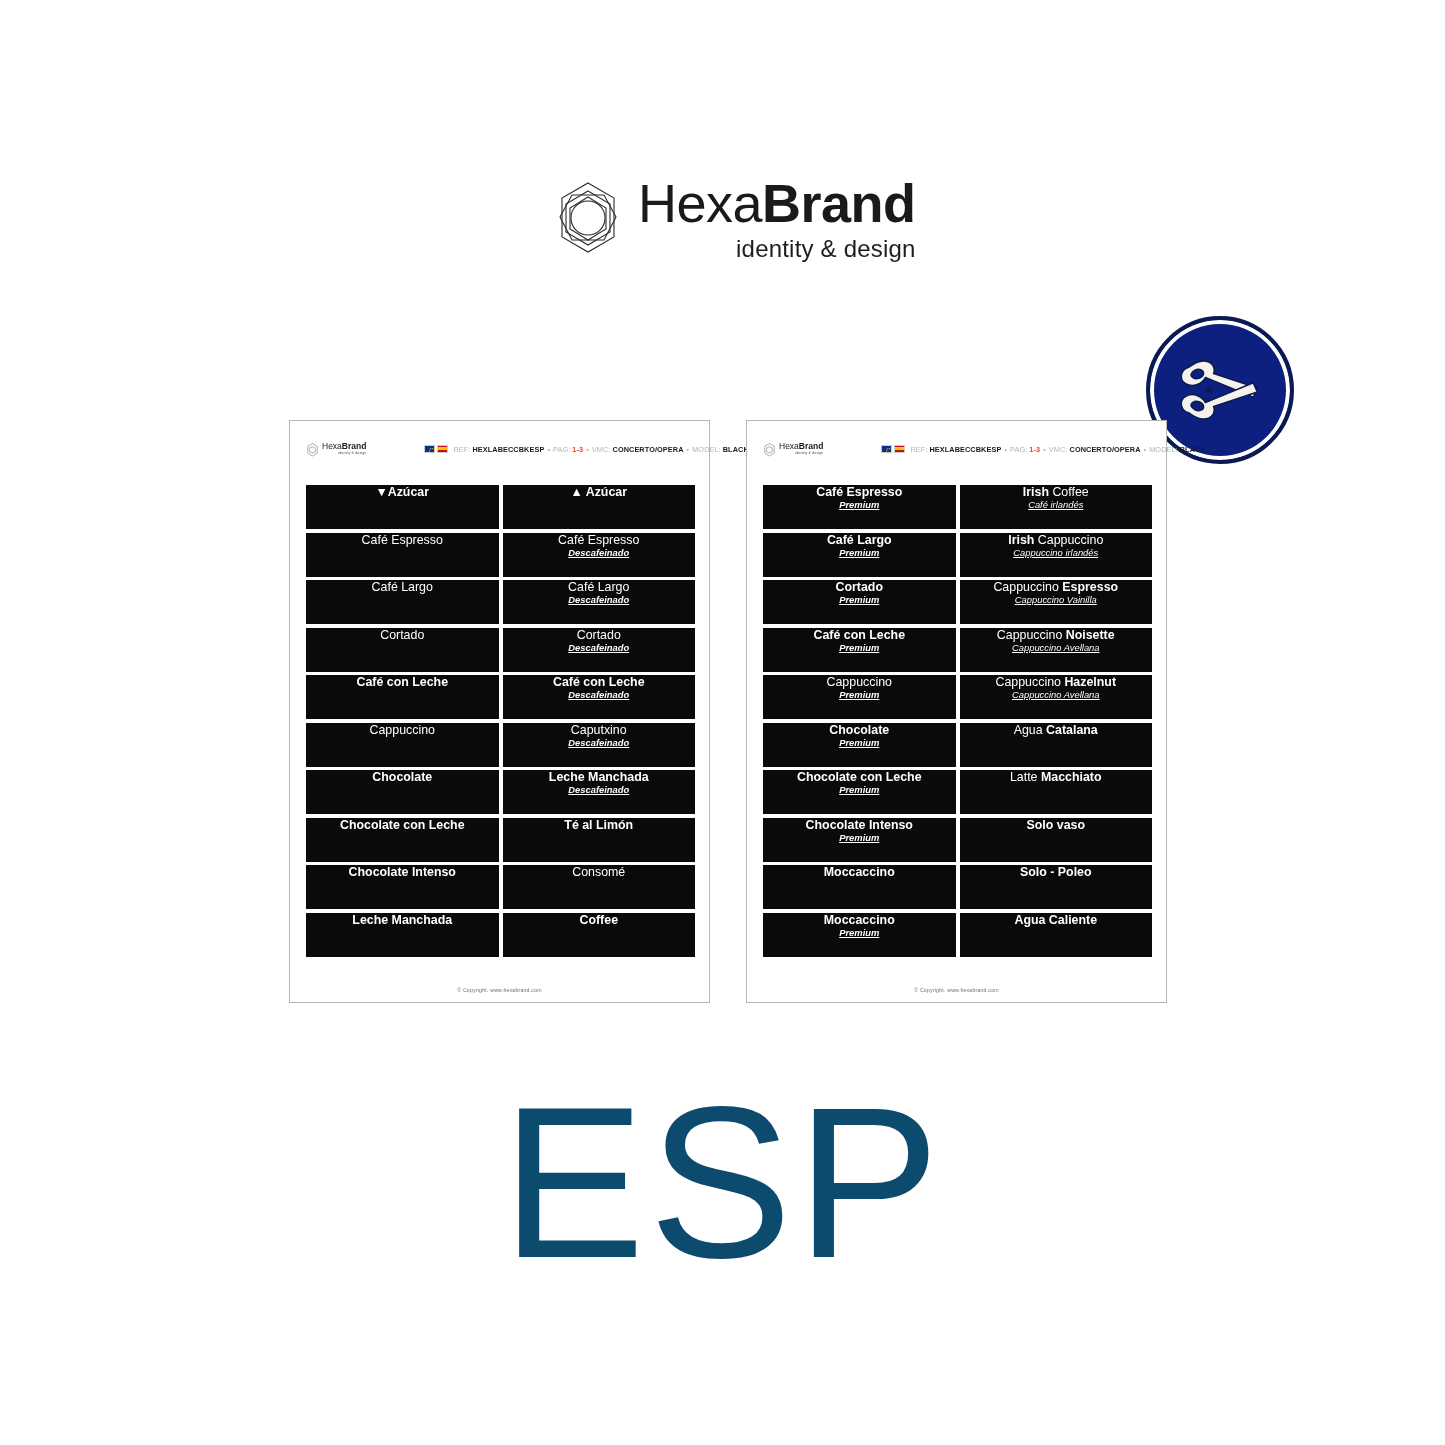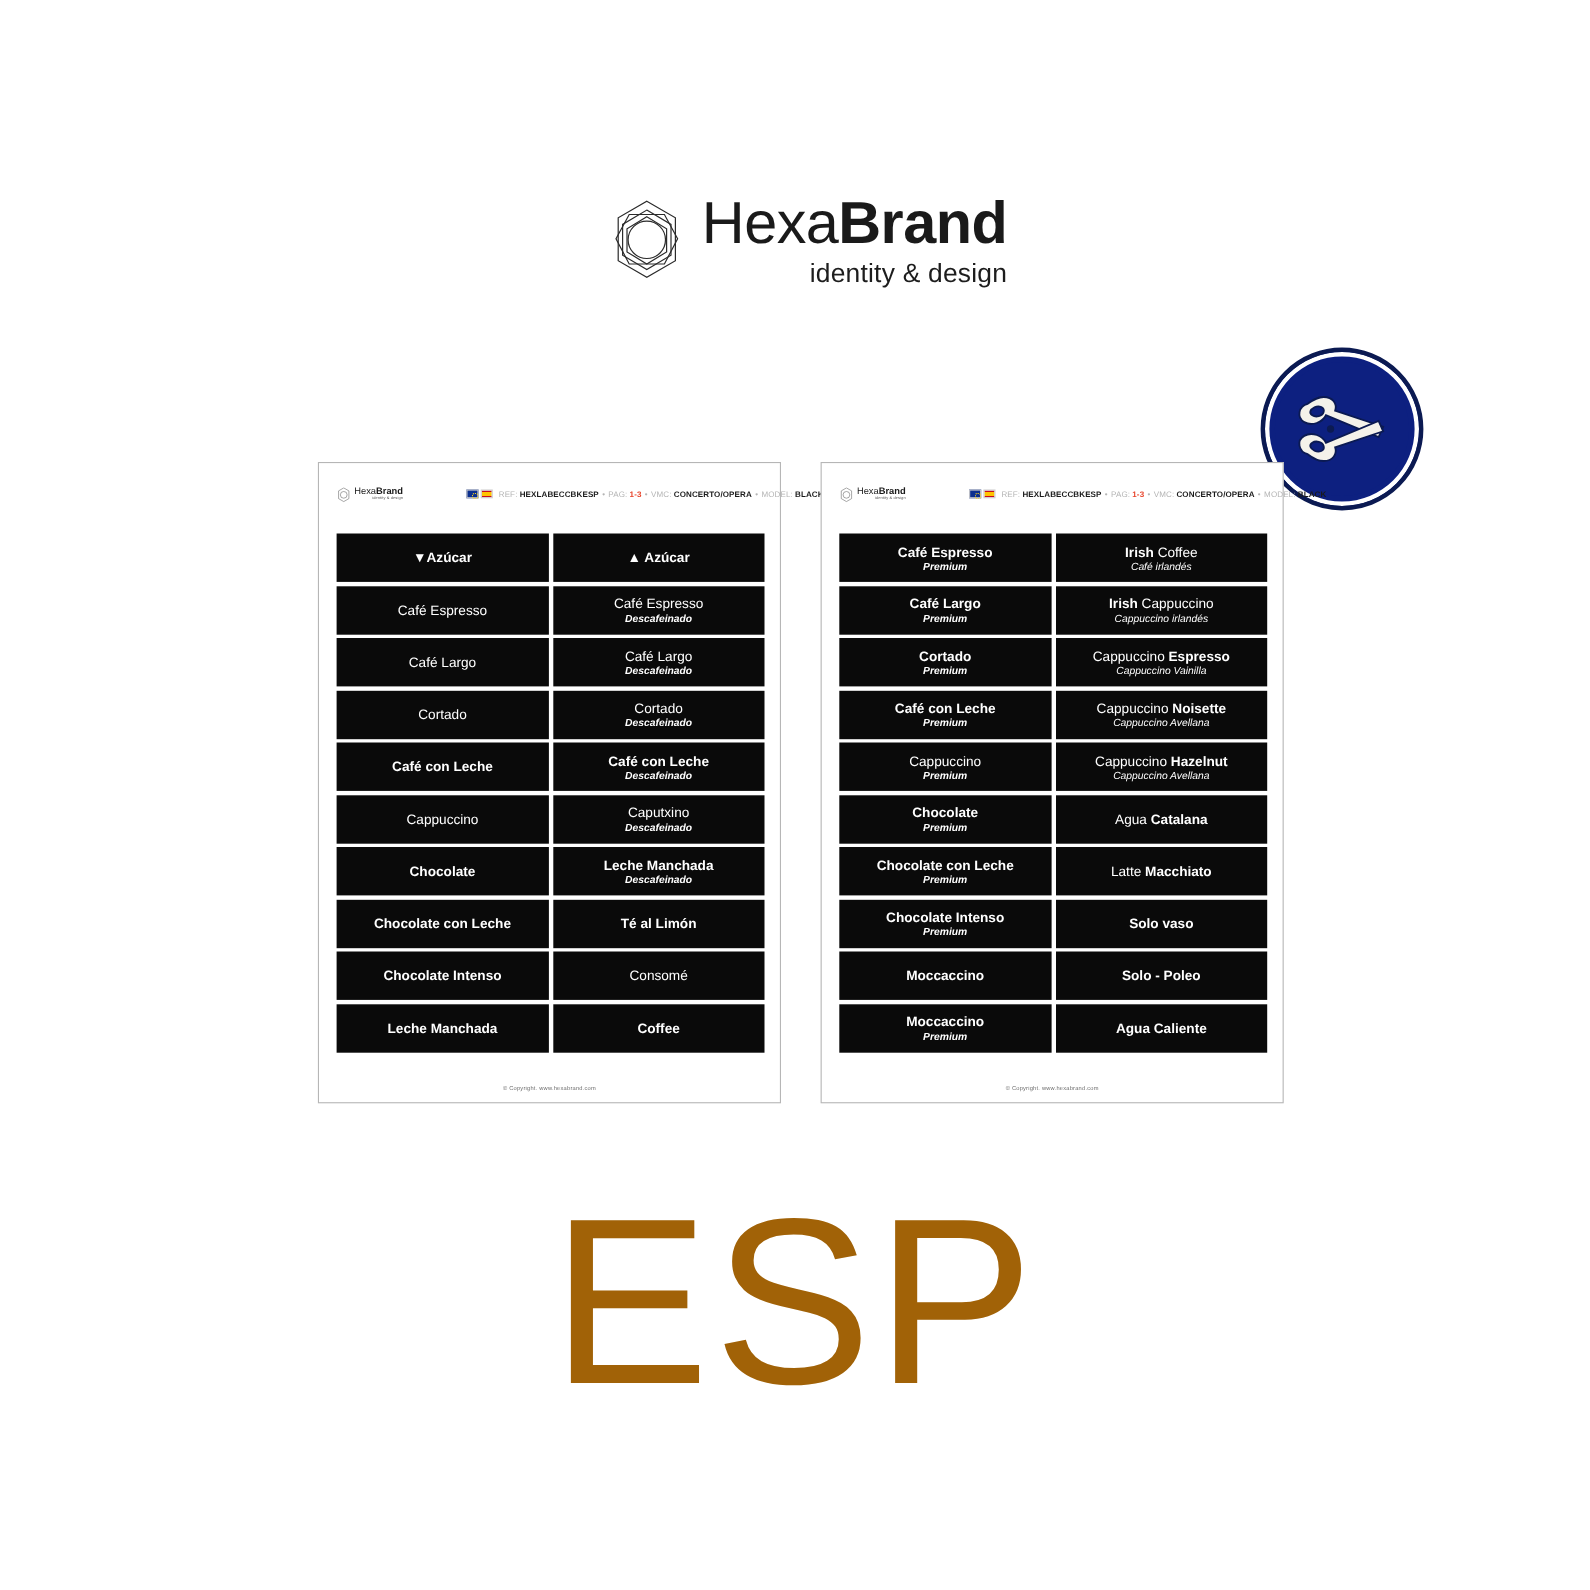--- a/index.html
+++ b/index.html
@@ -90,47 +90,48 @@
   .labels-grid {
     position: absolute; left: 16px; top: 64px;
     width: 389px;
     display: grid; grid-template-columns: 1fr 1fr;
     column-gap: 4px; row-gap: 3.5px;
   }
   .label-cell {
     background: #0a0a0a; color: #ffffff;
     height: 44px;
     display: flex; flex-direction: column;
-    align-items: center; justify-content: center;
+    align-items: center; justify-content: flex-start;
     text-align: center; padding: 0 20px;
     overflow: hidden;
   }
   .label-main {
     font-size: 12.4px; line-height: 14px; white-space: nowrap;
   }
   .label-main .w-reg  { font-weight: 400; }
   .label-main .w-bold { font-weight: 700; }
   .label-sub {
     font-size: 9.4px; line-height: 11px; font-style: italic; font-weight: 700;
     white-space: nowrap;
+    text-decoration: underline;
   }
   .label-sub.thin { font-weight: 400; }
 
   .sheet-footer {
     position: absolute; left: 0; right: 0; bottom: 9px;
     text-align: center;
     font-size: 5.2px; color: #6e6e6e; letter-spacing: .2px;
   }
 
   
   .lang-watermark {
     position: absolute; left: 0; top: 1075px; width: 1445px;
     text-align: center;
     font-size: 215px; line-height: 215px;
-    font-weight: 300; color: #a16207;
+    font-weight: 300; color: #0c4a6e;
     letter-spacing: 4px;
   }
 </style>
 </head>
 <body>
 
 <div id="canvas">
 
   <div class="brand-area">
     <div class="brand-lockup">

